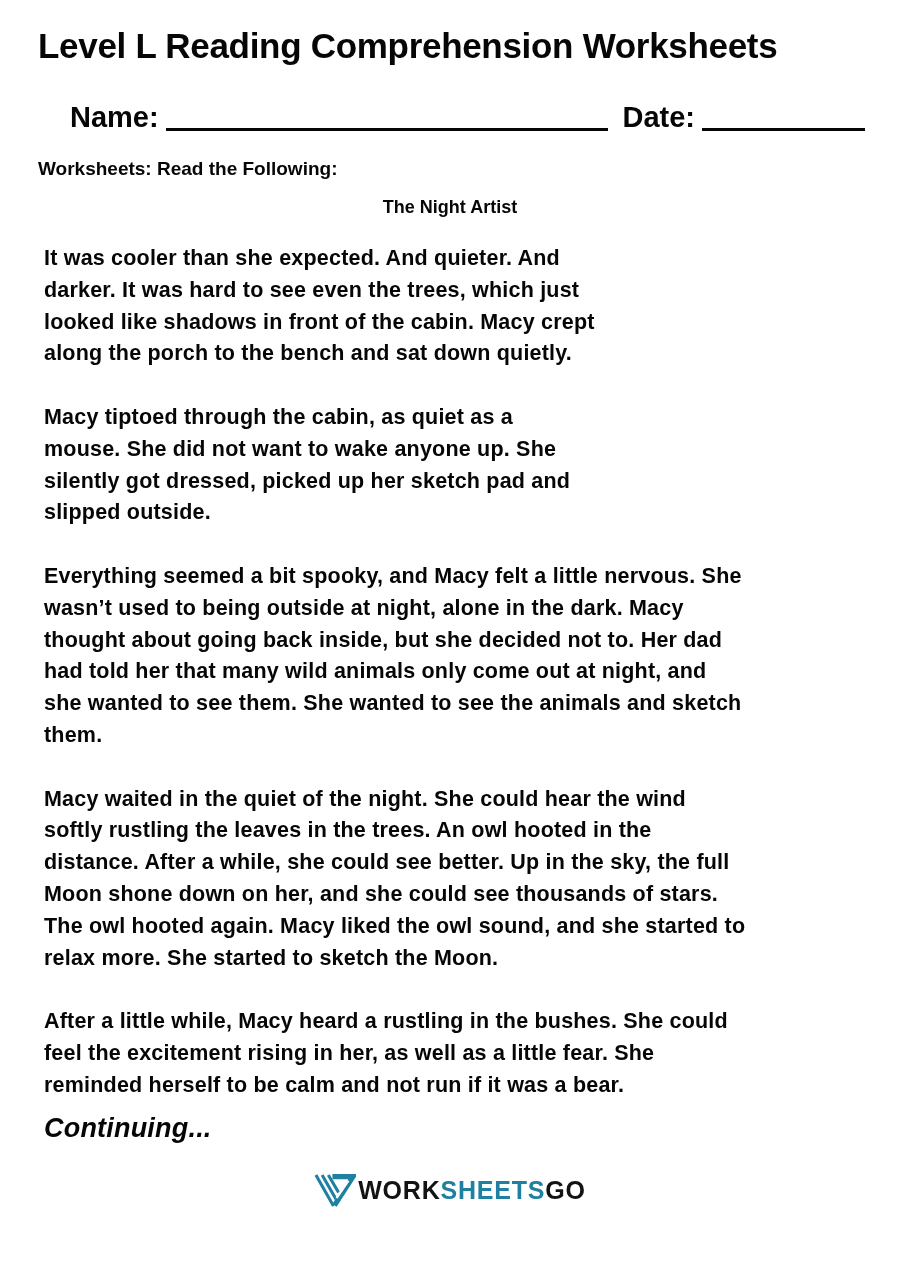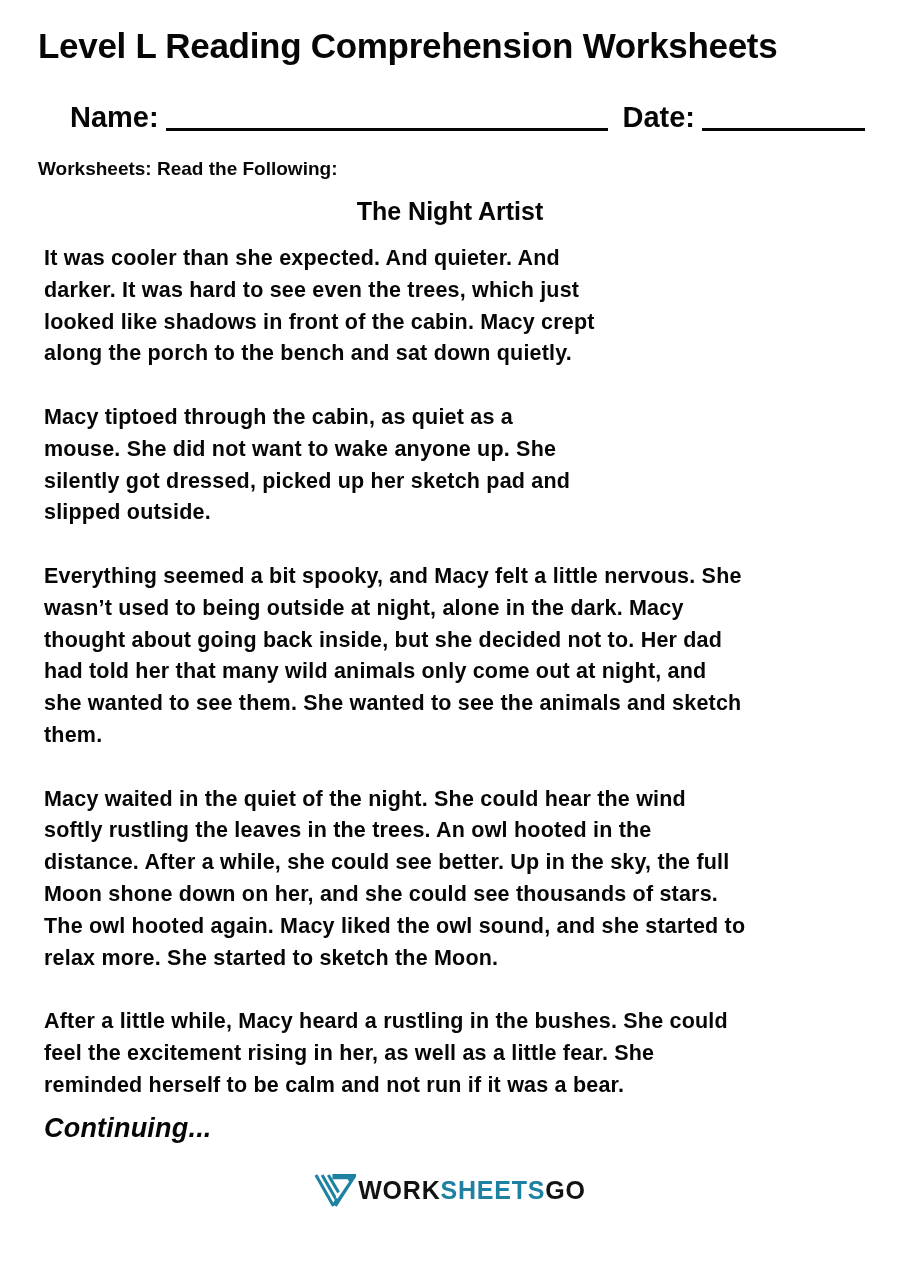--- a/index.html
+++ b/index.html
@@ -47,21 +47,21 @@
     left: 38px;
     top: 158px;
     font-size: 19px;
     font-weight: 800;
   }
   .story-title {
     position: absolute;
     left: 0; right: 0;
     top: 197px;
     text-align: center;
-    font-size: 25px;
+    font-size: 18px;
     font-weight: 800;
   }
   .story {
     position: absolute;
     left: 44px;
     right: 34px;
     top: 243px;
     font-size: 21.5px;
     font-weight: 700;
     line-height: 31.8px;

